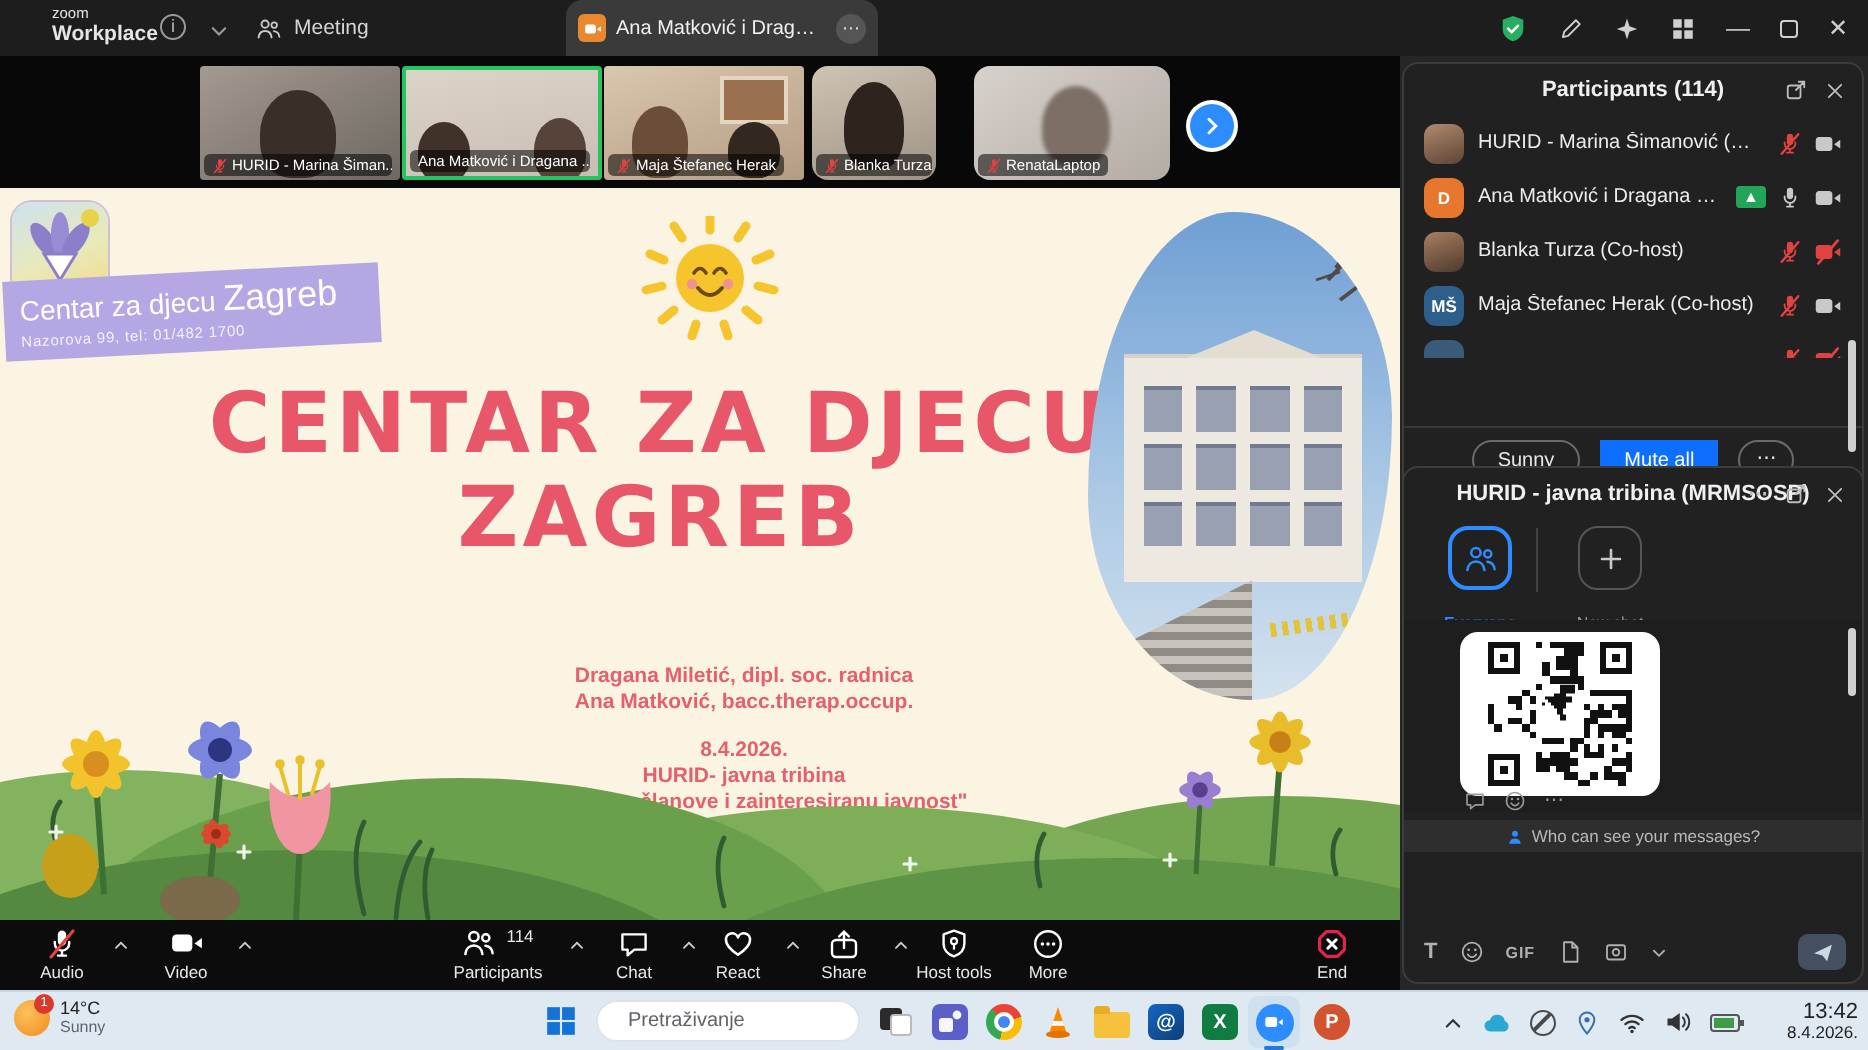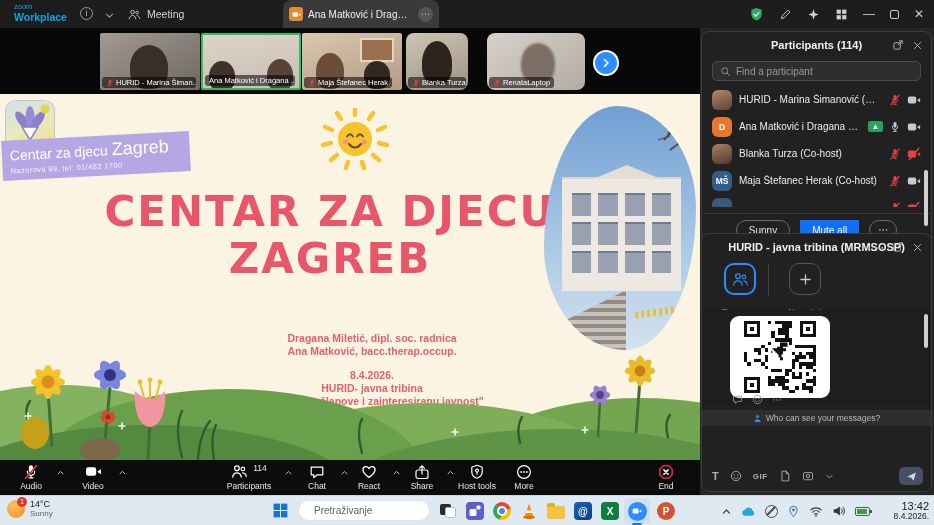--- a/index.html
+++ b/index.html
@@ -3,21 +3,21 @@
 <meta charset="utf-8">
 <style>
   * { margin:0; padding:0; box-sizing:border-box; }
   html,body { background:#111; }
   body { font-family:"Liberation Sans", sans-serif; }
   .screen { position:relative; width:934px; height:525px; overflow:hidden; background:#0a0a0a; }
   svg.ic { display:block; }
 
   
   .titlebar { position:absolute; left:0; top:0; width:934px; height:28px; background:#1d1d1d; }
-  .brand { position:absolute; left:14px; top:3px; color:#0ea5e9; line-height:1; }
+  .brand { position:absolute; left:26px; top:3px; color:#e5e5e5; line-height:1; }
   .brand .b1 { font-size:7.5px; }
   .brand .b2 { font-size:10.5px; font-weight:bold; margin-top:1px; }
   .tb-info { position:absolute; left:80px; top:7px; width:13px; height:13px; border:1px solid #9a9a9a; border-radius:50%; color:#bbb; font-size:9px; text-align:center; line-height:11px; }
   .tb-chev { position:absolute; left:104px; top:10px; color:#9a9a9a; }
   .meeting-tab { position:absolute; left:128px; top:0; height:28px; display:flex; align-items:center; gap:6px; color:#d5d5d5; font-size:10.5px; }
   .active-tab { position:absolute; left:283px; top:0; width:156px; height:28px; background:#3a3a3a; border-radius:8px 8px 0 0; display:flex; align-items:center; gap:5px; padding:0 6px; }
   .tab-avatar { width:14px; height:14px; border-radius:3px; background:#e8892f; color:#fff; display:flex; align-items:center; justify-content:center; flex:0 0 14px; }
   .active-tab .t-label { flex:1; font-size:10px; color:#f0f0f0; white-space:nowrap; overflow:hidden; text-overflow:ellipsis; }
   .tab-dots { width:15px; height:15px; border-radius:50%; background:#555; color:#ddd; font-size:9px; text-align:center; line-height:14px; flex:0 0 15px; }
   .tb-right { position:absolute; right:10px; top:0; height:28px; display:flex; align-items:center; gap:15px; color:#cfcfcf; }
@@ -651,26 +651,20 @@
               <svg class="ic" width="12" height="12">
                 <use href="#i-popout"></use>
               </svg>
             </span>
           <span>
               <svg class="ic" width="11" height="11">
                 <use href="#i-close"></use>
               </svg>
             </span>
         </span>
-      </div>
-      <div class="p-search">
-        <svg class="ic" width="11" height="11" style="color:#9a9a9a">
-            <use href="#i-search"></use>
-          </svg>
-        <input placeholder="Find a participant" style="">
       </div>
       <div class="rows-clip">
         <div class="prow">
           <span class="pav" style="background:linear-gradient(160deg,#b08a6e,#5d4434)"></span>
           <span class="pname">HURID - Marina Šimanović (Host, me)</span>
           <span class="picos">
             <svg class="ic red" width="12" height="12">
                 <use href="#i-mic"></use>
                 <use href="#i-slash"></use>
               </svg>

